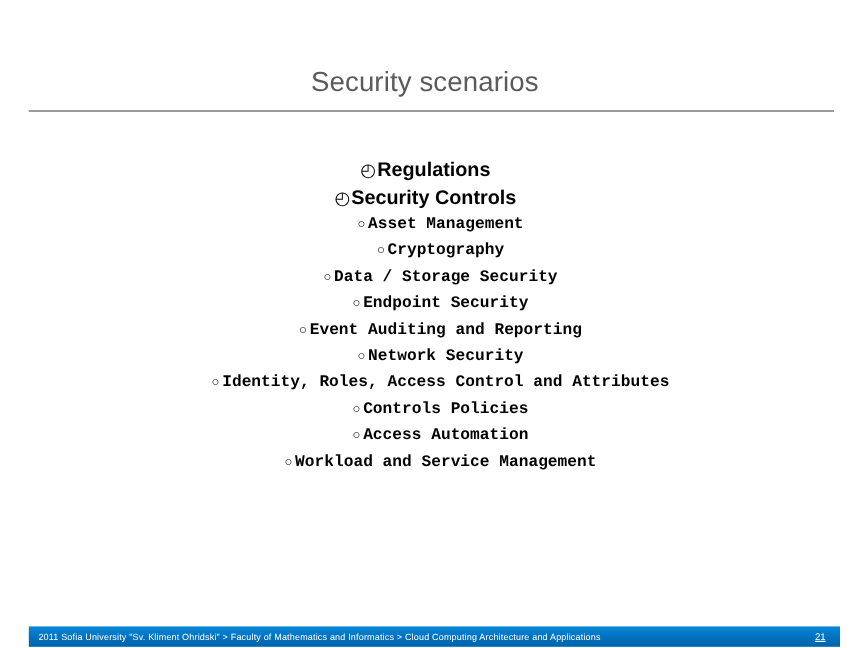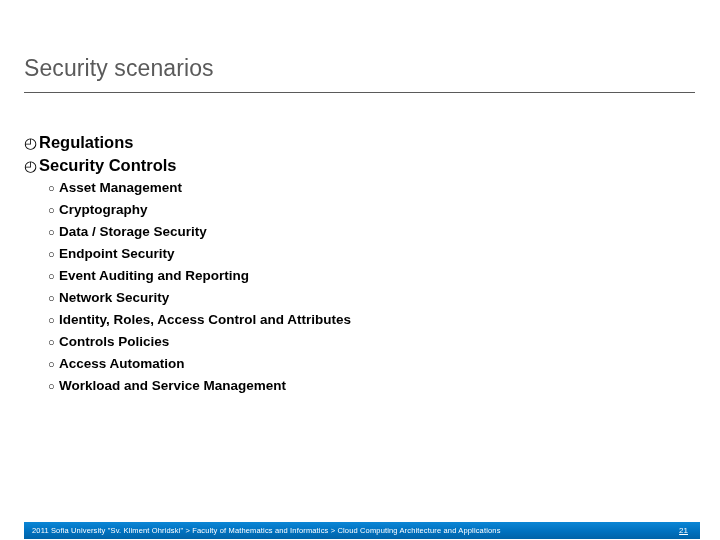--- a/index.html
+++ b/index.html
@@ -14,20 +14,21 @@
     overflow: hidden;
     position: relative;
   }
 
   .slide {
     position: absolute;
     inset: 0;
     width: 720px;
     height: 480px;
     background: #ffffff;
+    text-align: center;
   }
 
   
   .slide-title {
     position: absolute;
     left: 24px;
     top: 40px;
     width: 660px;
     font-size: 23px;
     font-weight: normal;
@@ -76,20 +77,21 @@
     font-weight: normal;
     line-height: 23px;
     vertical-align: baseline;
     color: #000000;
   }
 
   ul.level2 {
     list-style: none;
     margin: 0;
     padding: 0;
+    font-family: Liberation Mono, monospace;
   }
 
   li.item-l2 {
     display: block;
     font-size: 13.5px;
     font-weight: bold;
     color: #000000;
     line-height: 21px;
     white-space: nowrap;
     padding-left: 24px;

